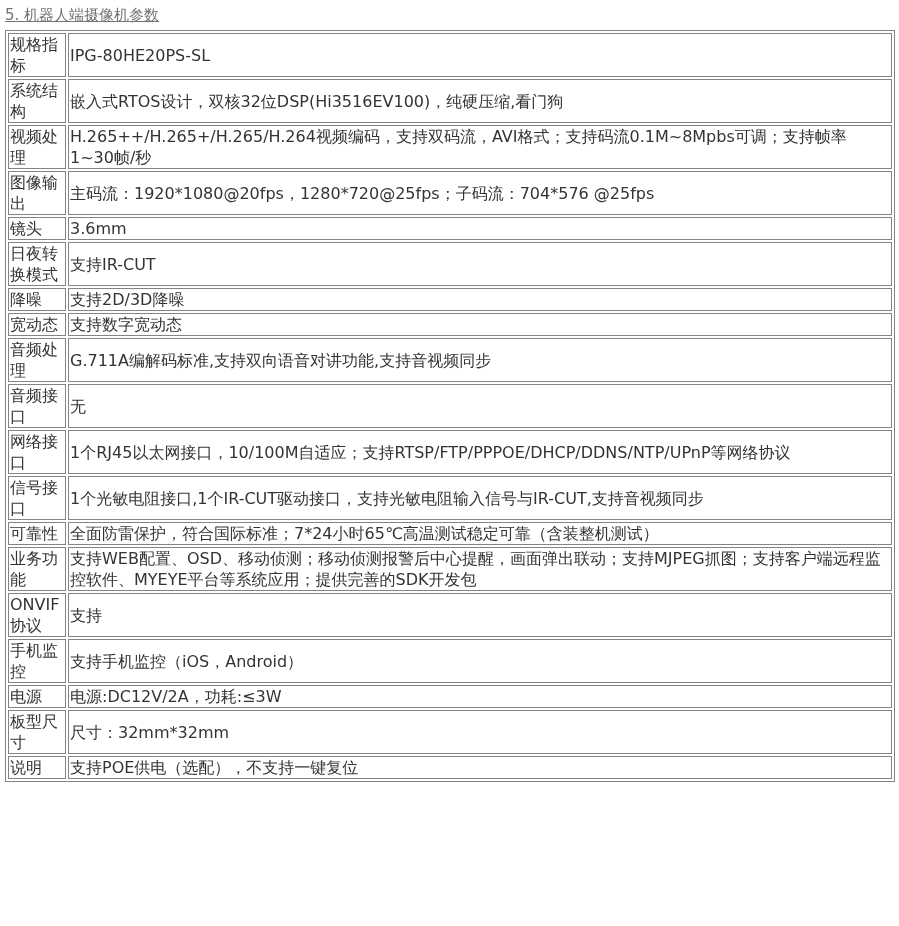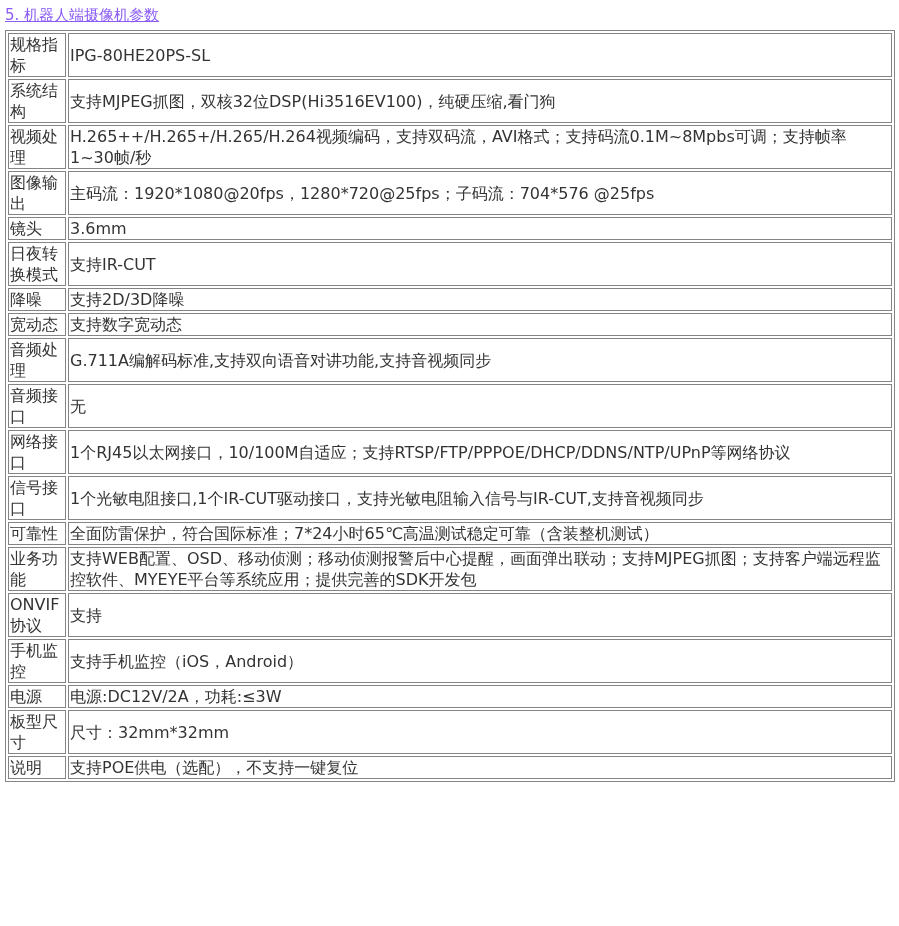--- a/index.html
+++ b/index.html
@@ -12,21 +12,21 @@
     }
     .page {
       width: 899px;
       min-height: 926px;
       padding: 6px 4px 4px 5px;
       background: #ffffff;
     }
     .doc-title {
       font-size: 15px;
       font-weight: normal;
-      color: #8b5cf6;
+      color: #737373;
       text-decoration: underline;
       margin: 0 0 5px 0;
       line-height: 19px;
     }
     table.spec-table {
       width: 890px;
       border-collapse: separate;
       border-spacing: 2px;
       border: 1px solid #848484;
       table-layout: fixed;
@@ -57,21 +57,21 @@
   <h3 class="doc-title">5. 机器人端摄像机参数</h3>
 
   <table class="spec-table">
     <tbody>
       <tr>
         <td class="cell-label">规格指标</td>
         <td class="cell-value">IPG-80HE20PS-SL</td>
       </tr>
       <tr>
         <td class="cell-label">系统结构</td>
-        <td class="cell-value">支持MJPEG抓图，双核32位DSP(Hi3516EV100)，纯硬压缩,看门狗</td>
+        <td class="cell-value">嵌入式RTOS设计，双核32位DSP(Hi3516EV100)，纯硬压缩,看门狗</td>
       </tr>
       <tr>
         <td class="cell-label">视频处理</td>
         <td class="cell-value">H.265++/H.265+/H.265/H.264视频编码，支持双码流，AVI格式；支持码流0.1M~8Mpbs可调；支持帧率1~30帧/秒</td>
       </tr>
       <tr>
         <td class="cell-label">图像输出</td>
         <td class="cell-value">主码流：1920*1080@20fps，1280*720@25fps；子码流：704*576 @25fps</td>
       </tr>
       <tr>

